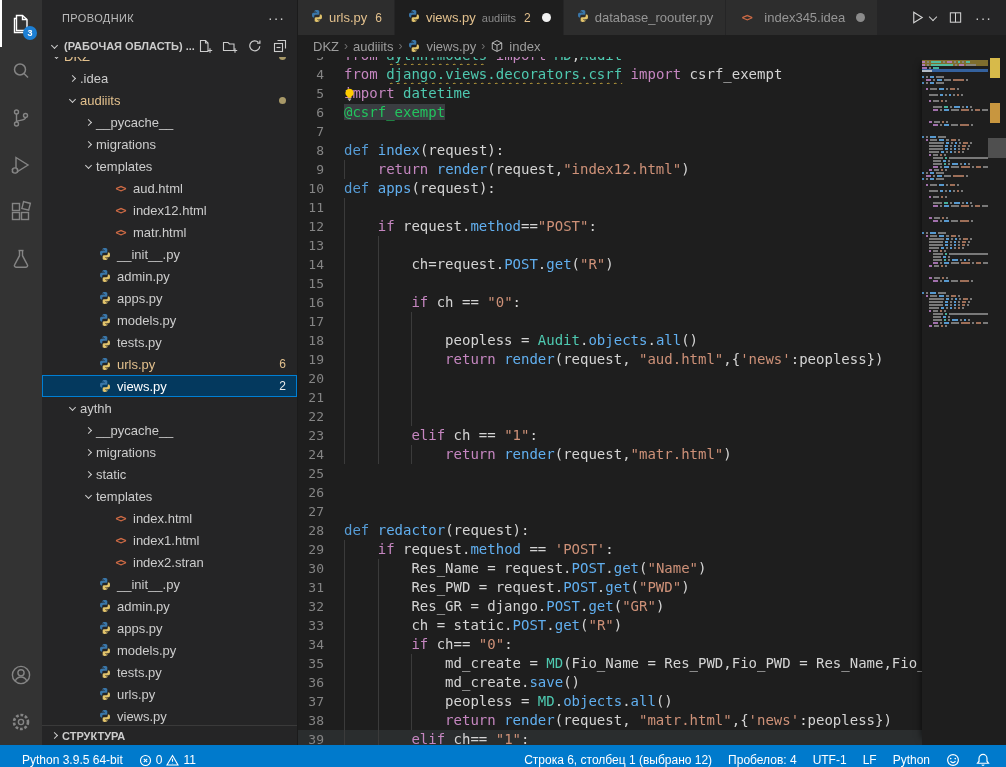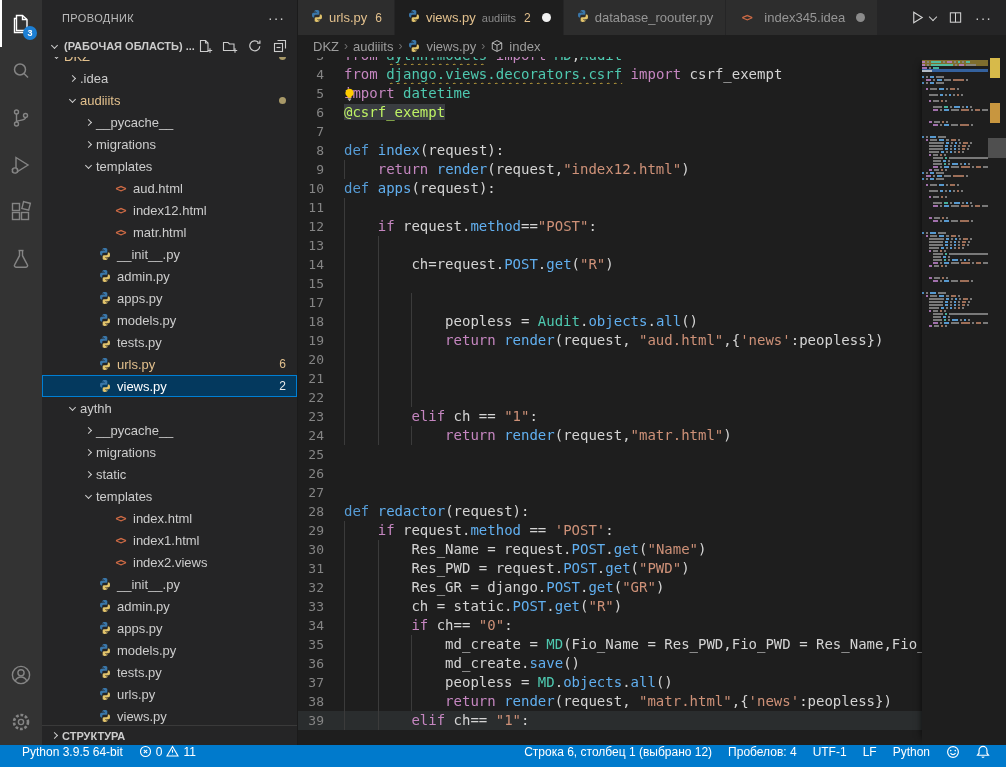--- a/index.html
+++ b/index.html
@@ -72,38 +72,38 @@
   .codewrap{flex:1;position:relative;overflow:hidden}
   .codelines{position:absolute;left:0;top:-11px;right:84px;font:14px/19px "DejaVu Sans Mono",monospace}
   .cl{display:flex;height:19px;white-space:pre}
   .cl.hlrow{background:#2a2d2e}
   .ln{width:46px;padding-right:20px;text-align:right;color:#858585;font-size:13px;flex:none}
   .lc{flex:1;position:relative;overflow:hidden;color:#d4d4d4}
   .ig{display:inline-block;width:4ch;height:19px;box-shadow:inset 1px 0 0 #3b3b3b;vertical-align:top}
   .tk-k{color:#c586c0}.tk-b{color:#569cd6}.tk-f{color:#61afef}.tk-t{color:#4ec9b0}
   .tk-s{color:#ce9178}.tk-w{color:#d4d4d4}
   .tk-u{color:#4ec9b0;text-decoration:underline wavy #c7a73c 1px;text-underline-offset:3px}
-  .tk-sel{background:#3a3d41;color:#bef264}
+  .tk-sel{background:#3a3d41;color:#22c55e}
   .bulb{position:absolute;left:-1px;top:3px;z-index:2}
 
   .minimap{position:absolute;top:0;right:18px;bottom:0;width:66px;background:#1e1e1e;
            box-shadow:-7px 0 7px -7px rgba(0,0,0,.7);cursor:pointer}
   .mm-lines{padding-top:3px}
   .mmrow{height:3px;display:flex;align-items:center;position:relative}
   .mmband{position:absolute;left:0;right:0;top:0;bottom:0}
   .mmband.yellow{background:rgba(205,175,60,.55)}
   .mmband.blue{background:rgba(60,120,200,.75)}
   .mmbar{height:2px;margin-right:2px;flex:none;opacity:.85}
   .ruler{position:absolute;top:0;right:0;bottom:0;width:18px;background:#1e1e1e}
   .rmark{position:absolute}
 
   
   .statusbar{position:absolute;left:0;top:745px;width:1006px;height:22px;background:#007acc;
              color:#fff;display:flex;align-items:center;font-size:12px;z-index:6}
-  .st-item{display:flex;align-items:flex-start;gap:4px;padding:0 8px;height:22px;cursor:pointer;white-space:nowrap}
+  .st-item{display:flex;align-items:flex-end;gap:4px;padding:0 8px;height:22px;cursor:pointer;white-space:nowrap}
   .st-left{display:flex;margin-left:14px}
   .st-right{display:flex;margin-left:auto;margin-right:8px}
 </style>
 </head>
 <body>
 
 <div class="activitybar">
   <div class="ab-item active">
     <svg width="24" height="24" viewBox="0 0 24 24" fill="none" stroke="currentColor" stroke-width="1.4">
       <path d="M13.5 3.5H7.5v15h10.5V7.5l-4.5-4z"></path>
@@ -366,21 +366,21 @@
           <span class="tlabel">index.html</span>
         </div>
         <div class="trow" style="padding-left: 54px;">
           <span class="chev none"></span>
           <span class="fico htmlico">&lt;&gt;</span>
           <span class="tlabel">index1.html</span>
         </div>
         <div class="trow" style="padding-left: 54px;">
           <span class="chev none"></span>
           <span class="fico htmlico">&lt;&gt;</span>
-          <span class="tlabel">index2.views</span>
+          <span class="tlabel">index2.stran</span>
         </div>
         <div class="trow" style="padding-left: 38px;">
           <span class="chev none"></span>
           <span class="fico">
             <svg width="14" height="14" viewBox="0 0 16 16">
               <path fill="#3a76a8" d="M7.9 1.2c-2.9 0-2.7 1.26-2.7 1.26l.01 1.3h2.75v.39H4.1s-1.85-.21-1.85 2.7 1.61 2.81 1.61 2.81h.96V8.3s-.05-1.61 1.58-1.61h2.73s1.53.02 1.53-1.48V2.7s.23-1.5-2.76-1.5zM6.4 2.08a.49.49 0 1 1 0 .98.49.49 0 0 1 0-.98z"></path>
               <path fill="#e0c26b" d="M8.1 14.8c2.9 0 2.7-1.26 2.7-1.26l-.01-1.3H8.04v-.39h3.86s1.85.21 1.85-2.7-1.61-2.81-1.61-2.81h-.96v1.36s.05 1.61-1.58 1.61H6.87s-1.53-.02-1.53 1.48v2.51s-.23 1.5 2.76 1.5zm1.5-.88a.49.49 0 1 1 0-.98.49.49 0 0 1 0 .98z"></path>
             </svg>
           </span>
           <span class="tlabel">__init__.py</span>
@@ -537,20 +537,21 @@
         <div class="cl"><span class="ln">6</span><span class="lc"><span class="tk-w tk-sel">@csrf_exempt</span></span></div>
         <div class="cl"><span class="ln">7</span><span class="lc"></span></div>
         <div class="cl"><span class="ln">8</span><span class="lc"><span class="tk-b">def</span><span class="tk-w"> </span><span class="tk-f">index</span><span class="tk-w">(request):</span></span></div>
         <div class="cl"><span class="ln">9</span><span class="lc"><span class="ig"></span><span class="tk-k">return</span><span class="tk-w"> </span><span class="tk-f">render</span><span class="tk-w">(request,</span><span class="tk-s">"index12.html"</span><span class="tk-w">)</span></span></div>
         <div class="cl"><span class="ln">10</span><span class="lc"><span class="tk-b">def</span><span class="tk-w"> </span><span class="tk-f">apps</span><span class="tk-w">(request):</span></span></div>
         <div class="cl"><span class="ln">11</span><span class="lc"><span class="ig"></span></span></div>
         <div class="cl"><span class="ln">12</span><span class="lc"><span class="ig"></span><span class="tk-k">if</span><span class="tk-w"> request.</span><span class="tk-f">method</span><span class="tk-w">==</span><span class="tk-s">"POST"</span><span class="tk-w">:</span></span></div>
         <div class="cl"><span class="ln">13</span><span class="lc"><span class="ig"></span><span class="ig"></span></span></div>
         <div class="cl"><span class="ln">14</span><span class="lc"><span class="ig"></span><span class="ig"></span><span class="tk-w">ch=request.</span><span class="tk-f">POST</span><span class="tk-w">.</span><span class="tk-f">get</span><span class="tk-w">(</span><span class="tk-s">"R"</span><span class="tk-w">)</span></span></div>
         <div class="cl"><span class="ln">15</span><span class="lc"><span class="ig"></span><span class="ig"></span></span></div>
+        <div class="cl"><span class="ln">16</span><span class="lc"><span class="ig"></span><span class="ig"></span><span class="tk-k">if</span><span class="tk-w"> ch == </span><span class="tk-s">"0"</span><span class="tk-w">:</span></span></div>
         <div class="cl"><span class="ln">17</span><span class="lc"><span class="ig"></span><span class="ig"></span><span class="ig"></span></span></div>
         <div class="cl"><span class="ln">18</span><span class="lc"><span class="ig"></span><span class="ig"></span><span class="ig"></span><span class="tk-w">peopless = </span><span class="tk-t">Audit</span><span class="tk-w">.</span><span class="tk-f">objects</span><span class="tk-w">.</span><span class="tk-f">all</span><span class="tk-w">()</span></span></div>
         <div class="cl"><span class="ln">19</span><span class="lc"><span class="ig"></span><span class="ig"></span><span class="ig"></span><span class="tk-k">return</span><span class="tk-w"> </span><span class="tk-f">render</span><span class="tk-w">(request, </span><span class="tk-s">"aud.html"</span><span class="tk-w">,{</span><span class="tk-s">'news'</span><span class="tk-w">:peopless})</span></span></div>
         <div class="cl"><span class="ln">20</span><span class="lc"><span class="ig"></span><span class="ig"></span><span class="ig"></span></span></div>
         <div class="cl"><span class="ln">21</span><span class="lc"><span class="ig"></span><span class="ig"></span><span class="ig"></span></span></div>
         <div class="cl"><span class="ln">22</span><span class="lc"><span class="ig"></span><span class="ig"></span><span class="ig"></span></span></div>
         <div class="cl"><span class="ln">23</span><span class="lc"><span class="ig"></span><span class="ig"></span><span class="tk-k">elif</span><span class="tk-w"> ch == </span><span class="tk-s">"1"</span><span class="tk-w">:</span></span></div>
         <div class="cl"><span class="ln">24</span><span class="lc"><span class="ig"></span><span class="ig"></span><span class="ig"></span><span class="tk-k">return</span><span class="tk-w"> </span><span class="tk-f">render</span><span class="tk-w">(request,</span><span class="tk-s">"matr.html"</span><span class="tk-w">)</span></span></div>
         <div class="cl"><span class="ln">25</span><span class="lc"></span></div>
         <div class="cl"><span class="ln">26</span><span class="lc"></span></div>

